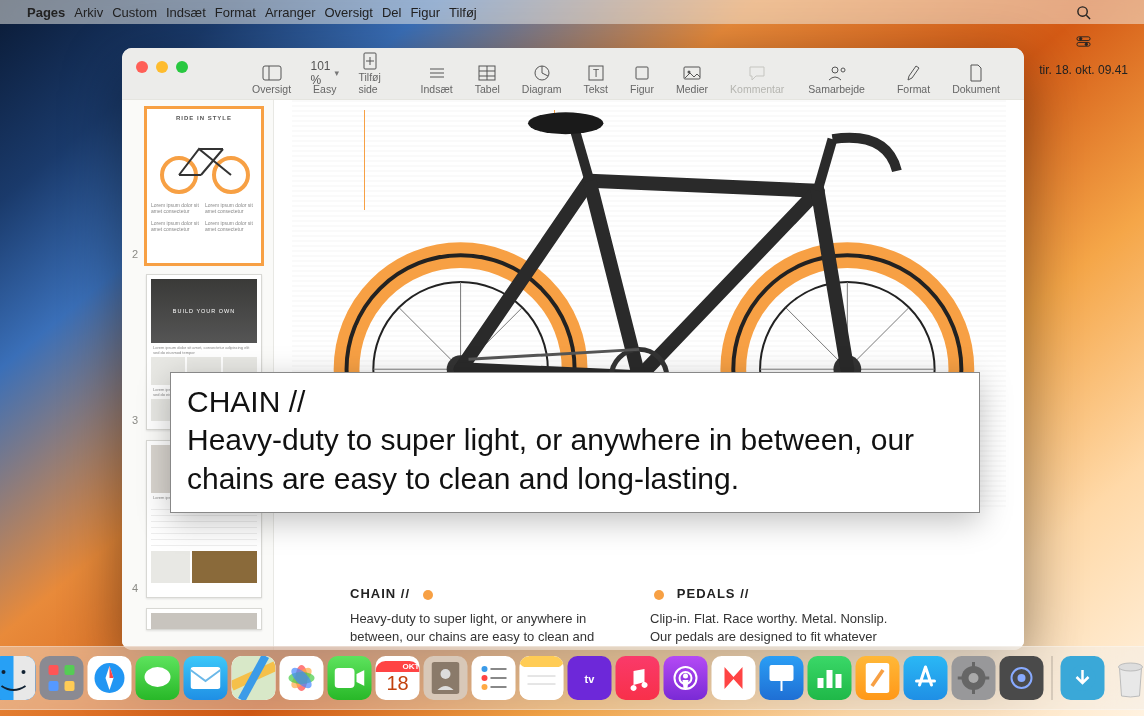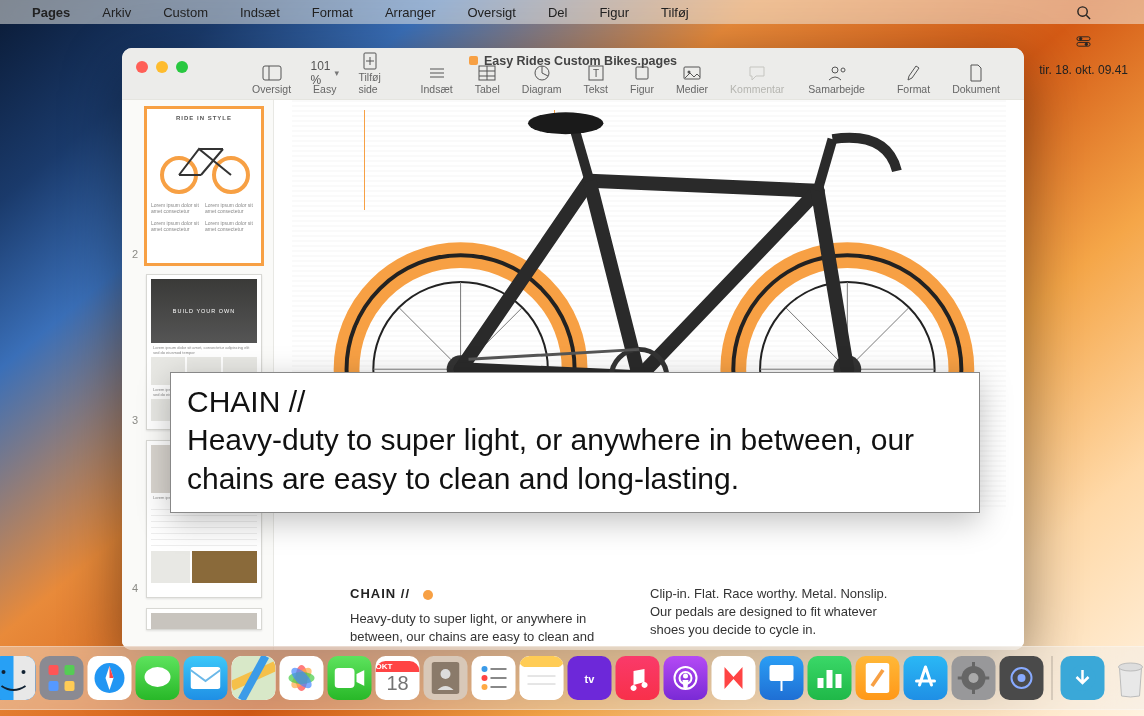--- a/index.html
+++ b/index.html
@@ -2,21 +2,21 @@
 <html><head>
 <meta charset="utf-8">
 <style>
   * { box-sizing: border-box; margin: 0; padding: 0; font-family: -apple-system, "Helvetica Neue", Arial, sans-serif; }
   body { width: 1144px; height: 716px; overflow: hidden; position: relative;
          background: linear-gradient(140deg,#0a1a35 0%,#1a3a6b 12%,#3a6fb8 22%,#e88a3a 38%,#d45a15 55%,#f5a648 70%,#ffd9a8 85%,#fff2e0 100%); }
 
   
   .menubar { position:absolute; top:0; left:0; right:0; height:24px; display:flex; align-items:center;
              background: rgba(245,245,240,0.5); backdrop-filter: blur(10px); font-size:13px; color:#222;}
-  .menubar .left { display:flex; align-items:center; gap:32px; }
+  .menubar .left { display:flex; align-items:center; gap:9px; padding-left:18px;}
   .menubar .left span:first-child { font-size:14px;}
   .menubar .left .appname { font-weight:700;}
   .menubar .right { margin-left:auto; display:flex; align-items:center; gap:14px; padding-right:16px; font-size:12px;flex-direction:column;}
   .menubar .right .icon { width:15px; height:15px; display:inline-flex; align-items:center; justify-content:center;}
   .menubar .right svg { width:15px; height:15px; fill:#222; stroke:#222;}
 
   
   .dock { position:absolute; bottom:6px; left:50%; transform:translateX(-50%); height:64px;
           background: rgba(240,240,240,0.4); backdrop-filter: blur(20px); border-radius:18px;
           display:flex; align-items:center; padding:0 10px; gap:4px; border:1px solid rgba(255,255,255,0.3);}
@@ -126,21 +126,20 @@
   </div>
 </div>
 
 <div class="window">
   <div class="titlebar">
     <div class="traffic">
       <span class="tl-r"></span>
       <span class="tl-y"></span>
       <span class="tl-g"></span>
     </div>
-    <div class="doctitle">Easy Rides Custom Bikes.pages</div>
     <div class="toolbar">
       <div class="tbtn">
         <span class="ico">
             <svg width="20" height="16" viewBox="0 0 20 16">
               <rect x="1" y="1" width="18" height="14" rx="2" fill="none" stroke="currentColor"></rect>
               <line x1="7" y1="1" x2="7" y2="15" stroke="currentColor"></line>
             </svg>
           </span>
         <span>Oversigt</span>
       </div>
@@ -367,20 +366,21 @@
         </svg>
       </div>
       <div class="callout" style="left:83px;top:223px"></div>
 
       <div class="textcols">
         <div class="tcol">
           <div class="thead"><span>CHAIN //</span> <span class="dot"></span></div>
           <div>Heavy-duty to super light, or anywhere in between, our chains are easy to clean and long-lasting.</div>
         </div>
         <div class="tcol">
+          <div class="thead"><span class="dot"></span> <span>PEDALS //</span></div>
           <div>Clip-in. Flat. Race worthy. Metal. Nonslip. Our pedals are designed to fit whatever shoes you decide to cycle in.</div>
         </div>
       </div>
     </div>
   </div>
 </div>
 
 <div class="hovertext">
   <div class="h">CHAIN //</div>
   <div>Heavy-duty to super light, or anywhere in between, our chains are easy to clean and long-lasting.</div>
@@ -439,22 +439,22 @@
         </g>
       </svg>
     </div>
   <div class="dock-item" style="background:linear-gradient(#5de35d,#28b828)">
       <svg width="30" height="20" viewBox="0 0 30 20">
         <rect width="20" height="20" rx="4" fill="#fff"></rect>
         <polygon points="22,6 30,2 30,18 22,14" fill="#fff"></polygon>
       </svg>
     </div>
   <div class="dock-item" style="background:#fff;flex-direction:column">
-    <div style="background:#f44;color:#fff;font-size:8px;width:100%;text-align:left;border-radius:10px 10px 0 0;padding:1px 0">OKT</div>
-    <div style="color:#737373;font-size:20px;font-weight:400">18</div>
+    <div style="background:#f44;color:#fff;font-size:8px;width:100%;text-align:right;border-radius:10px 10px 0 0;padding:1px 0">OKT</div>
+    <div style="color:#c2410c;font-size:20px;font-weight:400">18</div>
   </div>
   <div class="dock-item" style="background:#d8c8b8">
       <svg width="28" height="32" viewBox="0 0 28 32">
         <rect width="28" height="32" rx="3" fill="#8a7a6a"></rect>
         <circle cx="14" cy="12" r="5" fill="#ddd"></circle>
         <path d="M6 28 Q14 20 22 28" fill="#ddd"></path>
       </svg>
     </div>
   <div class="dock-item" style="background:#fff">
       <svg width="30" height="30" viewBox="0 0 30 30">

